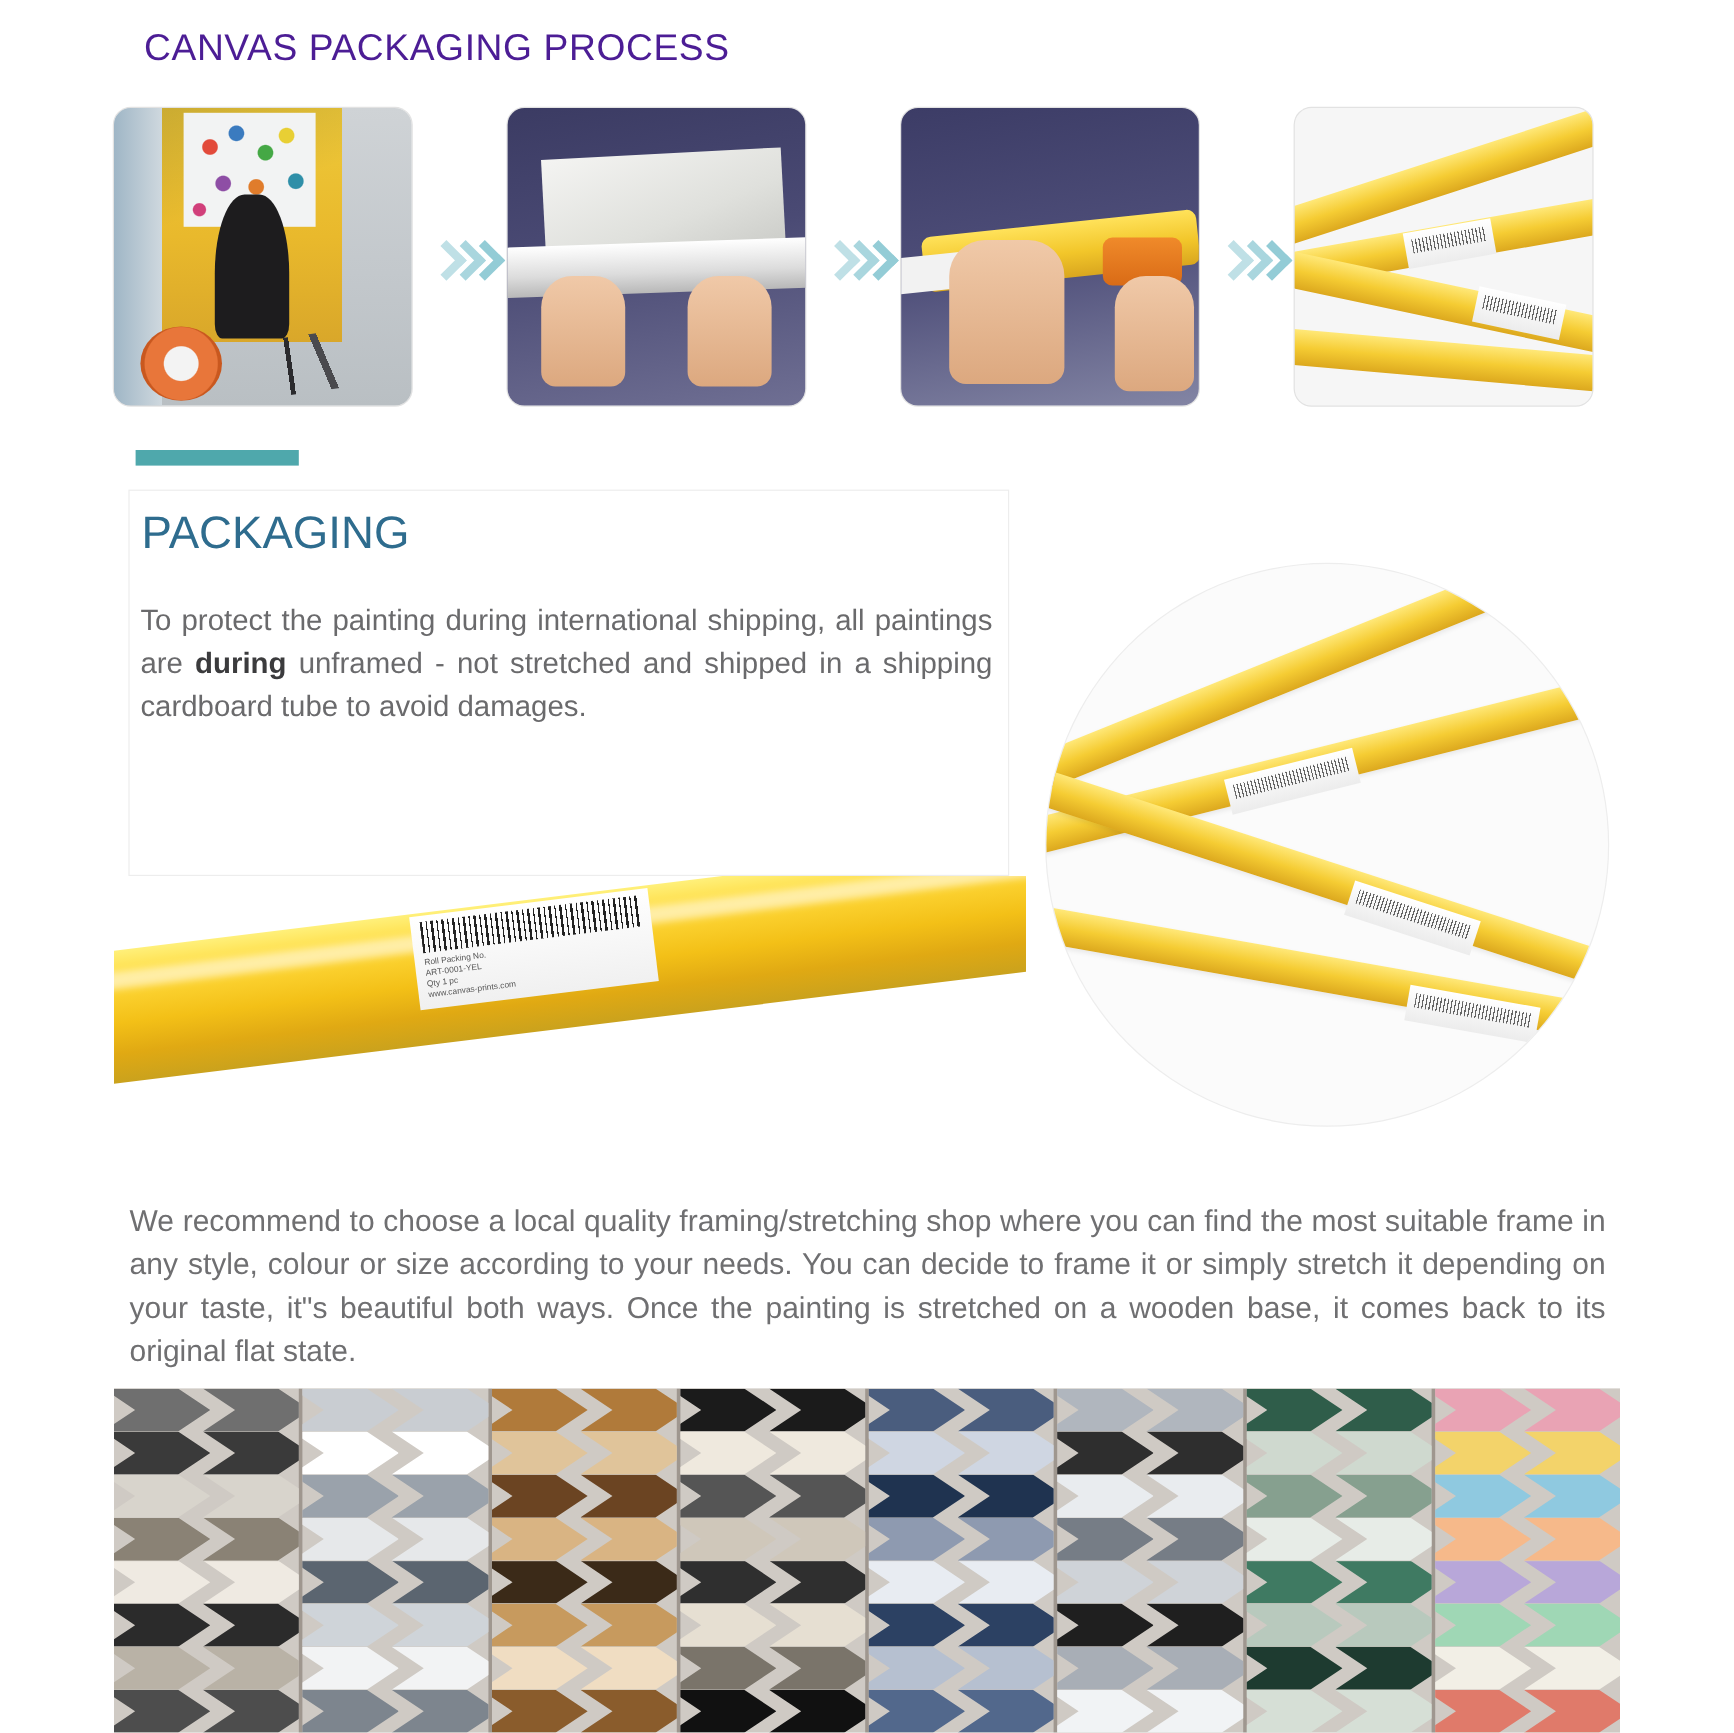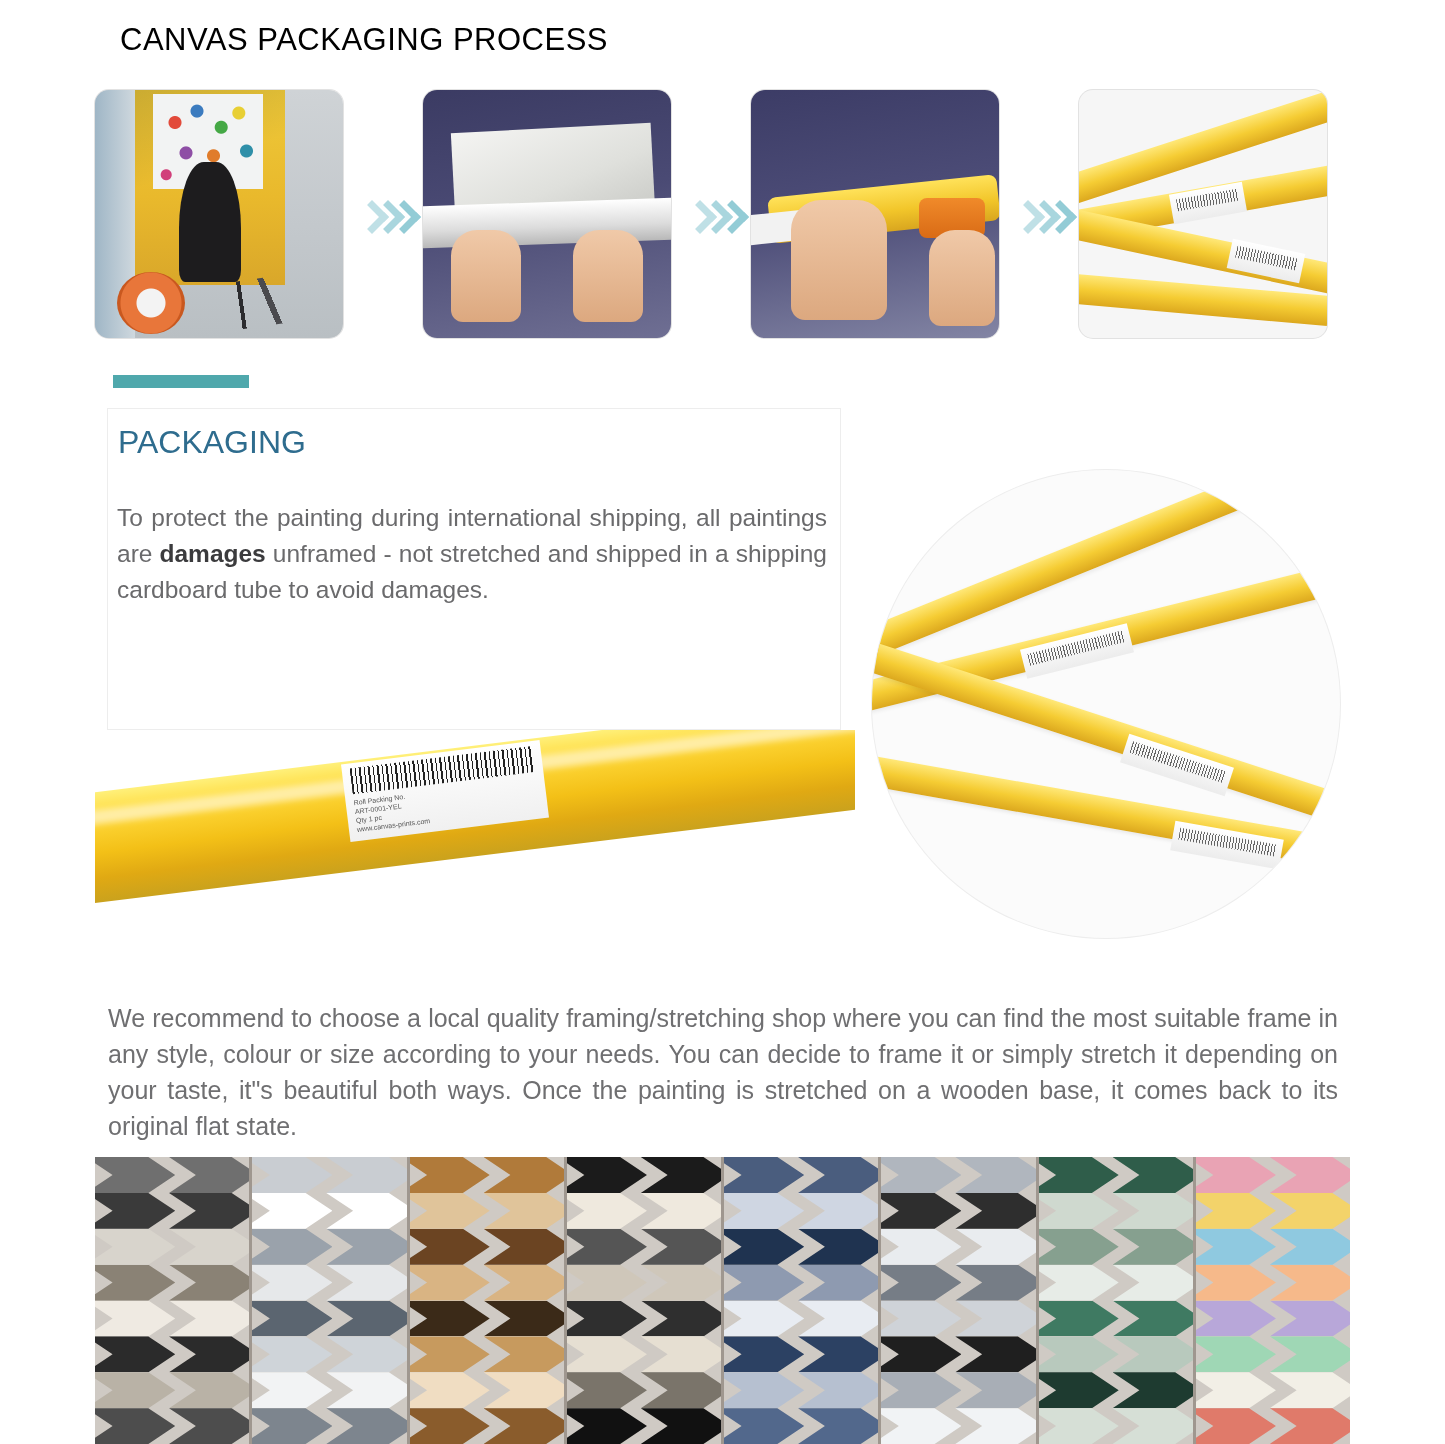--- a/index.html
+++ b/index.html
@@ -23,21 +23,21 @@
   }
 
   
   .process-title {
     position: absolute;
     left: 95px;
     top: 8px;
     width: 630px;
     height: 64px;
     background: #ffffff;
-    color: #000000;
+    color: #4c1d95;
     font-size: 31px;
     letter-spacing: .5px;
     display: flex;
     align-items: center;
     padding-left: 25px;
     box-sizing: border-box;
   }
   .steps {
     position: absolute;
     left: 95px;
@@ -211,21 +211,21 @@
     top: 409px;
     width: 732px;
     height: 320px;
     background: #ffffff;
     box-shadow: 0 0 0 1px #ededed;
   }
   .pack-title {
     position: absolute;
     left: 118px;
     top: 424px;
-    font-size: 32px;
+    font-size: 38px;
     color: #2e6c8e;
   }
   .pack-body {
     position: absolute;
     left: 117px;
     top: 500px;
     width: 710px;
     font-size: 24.5px;
     line-height: 36px;
     color: #6a6a6c;
@@ -409,21 +409,21 @@
       <div class="tubelabel" style="left:92px;top:98px;width:74px;transform:rotate(-10deg);"></div>
       <div class="tubelabel" style="left:150px;top:156px;width:74px;transform:rotate(12deg);"></div>
     </div>
   </div>
 
   <div class="teal-bar"></div>
 
   <div class="pack-panel"></div>
   <div class="pack-title">PACKAGING</div>
   <div class="pack-body">
-    <span>To protect the painting during international shipping, all paintings are </span><b>damages</b><span> unframed - not stretched and shipped in a shipping cardboard tube to avoid damages.</span>
+    <span>To protect the painting during international shipping, all paintings are </span><b>during</b><span> unframed - not stretched and shipped in a shipping cardboard tube to avoid damages.</span>
   </div>
 
   <div class="circle-photo">
     <div class="tubecross" style="left:-40px;top:60px;width:560px;transform:rotate(-22deg);"></div>
     <div class="tubecross" style="left:-60px;top:150px;width:600px;transform:rotate(-14deg);"></div>
     <div class="tubecross" style="left:-70px;top:250px;width:620px;transform:rotate(18deg);"></div>
     <div class="tubecross" style="left:-40px;top:330px;width:580px;transform:rotate(10deg);"></div>
     <div class="tubelabel" style="left:150px;top:166px;width:110px;transform:rotate(-14deg);"></div>
     <div class="tubelabel" style="left:250px;top:280px;width:110px;transform:rotate(18deg);"></div>
     <div class="tubelabel" style="left:300px;top:360px;width:110px;transform:rotate(10deg);"></div>

